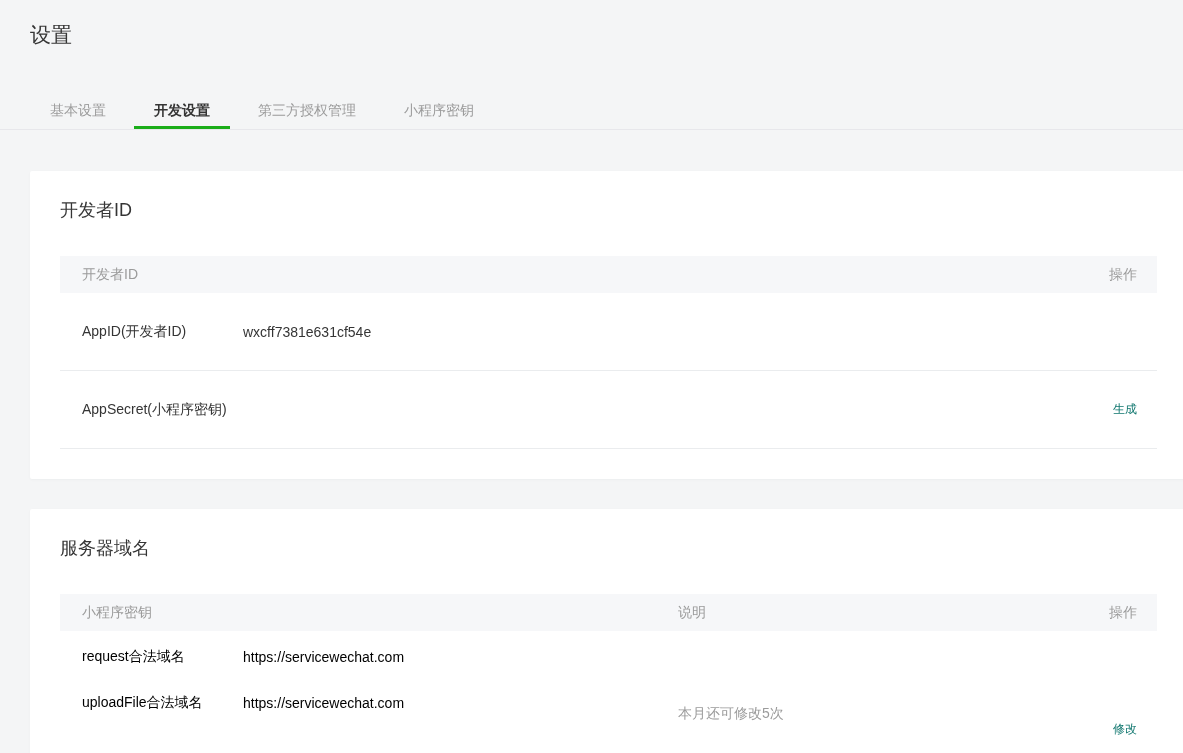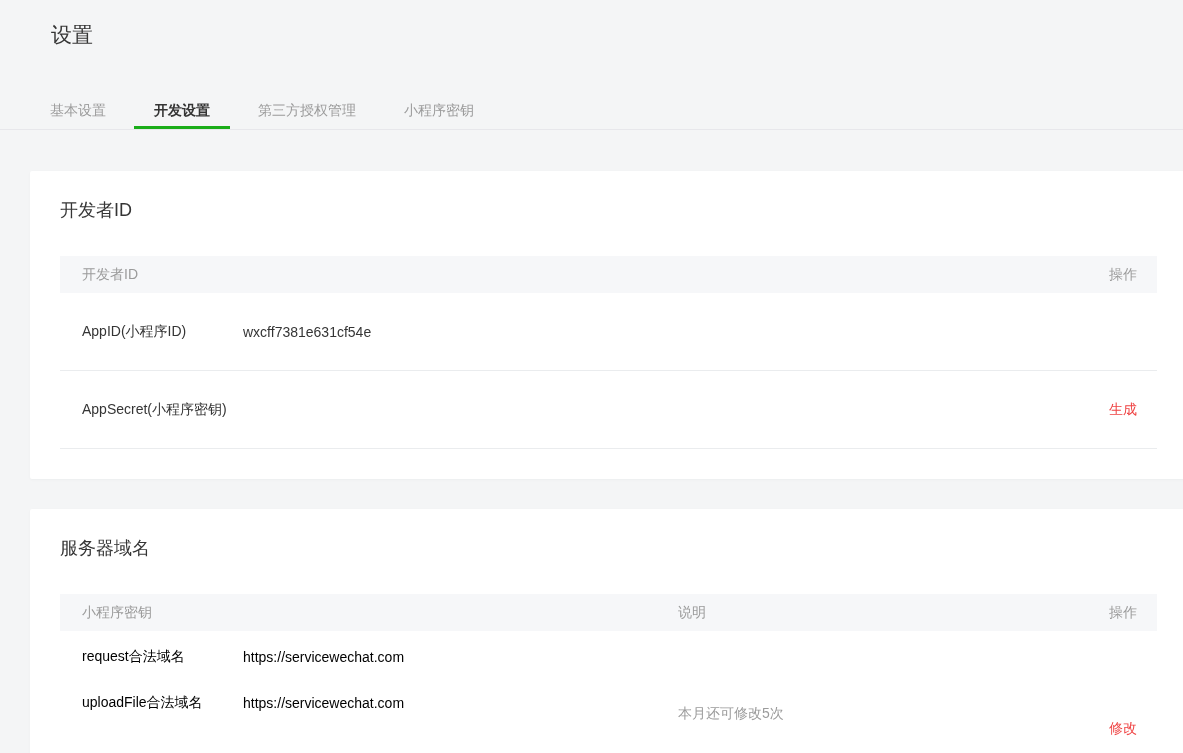--- a/index.html
+++ b/index.html
@@ -5,21 +5,21 @@
   * { box-sizing: border-box; margin: 0; padding: 0; }
   html, body {
     width: 1183px; height: 753px;
     overflow: hidden;
     background: #f4f5f6;
     font-family: "Liberation Sans", "DejaVu Sans", sans-serif;
   }
   .page-title {
     padding: 22px 16px 0 30px;
     font-size: 21px; line-height: 25px;
-    color: #353535; font-weight: 400; margin-left: 21px;
+    color: #353535; font-weight: 400;
   }
   .tabs {
     display: flex;
     margin-top: 32px;
     padding-left: 30px;
     border-bottom: 1px solid #e7e7eb;
   }
   .tab {
     margin-right: 8px;
     padding: 6px 20px 9px;
@@ -61,22 +61,22 @@
   .id-row {
     height: 78px;
     display: flex; align-items: center;
     padding: 0 20px 0 22px;
     border-bottom: 1px solid #eaecee;
     font-size: 14px; color: #353535;
   }
   .row-label { width: 161px; flex-shrink: 0; }
   .row-value { flex: 1; }
   .link {
-    color: #ef4444;
-    font-size: 14px;
+    color: #0f766e;
+    font-size: 12px;
     cursor: pointer;
     text-decoration: none;
   }
   .domain-area {
     display: flex;
     padding: 3px 20px 40px 22px;
   }
   .domains-col { width: 596px; flex-shrink: 0; }
   .domain-row {
     height: 46px;
@@ -104,21 +104,21 @@
   <div class="tab">小程序密钥</div>
 </div>
 
 <div class="card first">
   <div class="card-title">开发者ID</div>
   <div class="table-head">
     <div class="th-flex">开发者ID</div>
     <div>操作</div>
   </div>
   <div class="id-row">
-    <div class="row-label">AppID(小程序ID)</div>
+    <div class="row-label">AppID(开发者ID)</div>
     <div class="row-value">wxcff7381e631cf54e</div>
   </div>
   <div class="id-row">
     <div class="row-label">AppSecret(小程序密钥)</div>
     <div class="row-value"></div>
     <a class="link">生成</a>
   </div>
 </div>
 
 <div class="card second">

